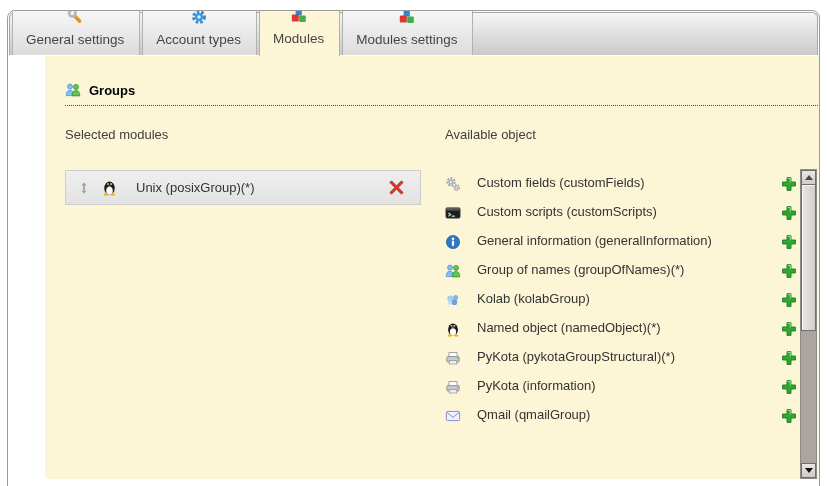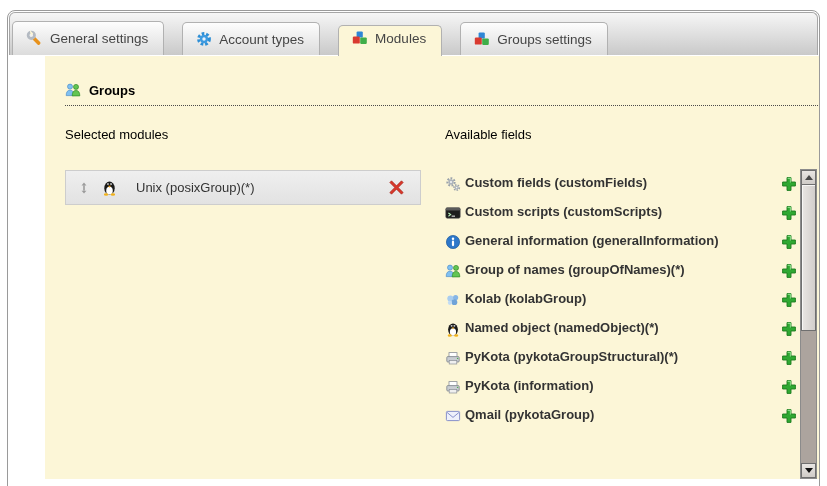--- a/index.html
+++ b/index.html
@@ -15,61 +15,61 @@
   }
   
   .tabbar{
     position:relative;margin:1px;height:43px;box-sizing:border-box;
     background:linear-gradient(#f6f6f6,#c9c9c9);
     border:1px solid #a6a6a6;border-bottom:none;border-radius:6px 6px 0 0;
     display:flex;align-items:flex-end;padding:0 0 0 2px;
   }
   .tab{
     display:flex;align-items:center;gap:7px;
-    padding:8px 15px 8px 13px;margin-right:18px;
+    padding:8px 15px 8px 13px;margin-right:2px;
     border:1px solid #b1b1b1;border-bottom:none;border-radius:5px 5px 0 0;
     background:linear-gradient(#fdfdfd,#dcdcdc);
-    color:#454545;font-size:13.5px;cursor:pointer;white-space:nowrap;
+    color:#454545;font-size:13.5px;cursor:pointer;white-space:nowrap;flex-direction:column;
   }
   .tab.active{
     background:#fcf6d7;padding-top:4px;padding-bottom:10px;margin-bottom:-1px;
     position:relative;z-index:3;
   }
   .tab .icon svg{display:block}
   
   .panel{
     position:relative;width:100%;height:423px;background:#fcf6d7;margin-left:37px;
   }
   .groups-header{
     position:absolute;left:20px;right:18px;top:26px;
     display:flex;align-items:center;gap:8px;
     padding-bottom:7px;border-bottom:1px dotted #4a4a4a;
     font-weight:bold;color:#000;
   }
-  .col-heading{position:absolute;top:71px;color:#000000;}
+  .col-heading{position:absolute;top:71px;color:#404040;}
   .col-heading.sel{left:20px;}
   .col-heading.avail{left:400px;}
   
   .sel-row{
     position:absolute;left:20px;top:114px;width:356px;height:35px;
     box-sizing:border-box;border:1px solid #cdcdcd;
     background:linear-gradient(#efefef,#e2e2e2);
     display:flex;align-items:center;padding:0 11px;
   }
   .sel-row .drag{margin-right:10px;cursor:grab;}
   .sel-row .modicon{margin-right:18px;}
   .sel-row .lbl{flex:1;color:#333;}
   .sel-row .del{cursor:pointer;margin-right:4px;}
   
   .avail-list{
     position:absolute;left:400px;top:113px;width:352px;
     display:flex;flex-direction:column;
   }
   .avail-row{
-    min-height:29px;display:flex;align-items:center;gap:4px;font-weight:bold;
+    min-height:29px;display:flex;align-items:center;gap:16px;
   }
   .avail-row .lbl{max-width:272px;color:#333;line-height:1.15;}
   .avail-row .add{margin-left:auto;cursor:pointer;}
   .icon{display:inline-flex;align-items:center;justify-content:center;}
   .icon svg{display:block;}
   
   .scrollbar{
     position:absolute;left:755px;top:113px;width:17px;height:310px;
     box-sizing:border-box;background:#aca49e;border:1px solid #8b8b8b;
   }
@@ -223,37 +223,37 @@
           </svg>
         </span>
       <span>Modules</span>
     </div>
     <div class="tab">
       <span class="icon">
           <svg width="16" height="16">
             <use href="#i-blocks"></use>
           </svg>
         </span>
-      <span>Groups settings</span>
+      <span>Modules settings</span>
     </div>
   </div>
 
   <div class="panel">
 
     <div class="groups-header">
       <span class="icon">
           <svg width="16" height="16">
             <use href="#i-groups"></use>
           </svg>
         </span>
       <span>Groups</span>
     </div>
 
     <div class="col-heading sel">Selected modules</div>
-    <div class="col-heading avail">Available fields</div>
+    <div class="col-heading avail">Available object</div>
 
     <div class="sel-row">
       <span class="icon drag">
           <svg width="14" height="14">
             <use href="#i-updown"></use>
           </svg>
         </span>
       <span class="icon modicon">
           <svg width="17" height="17">
             <use href="#i-tux"></use>
@@ -371,21 +371,21 @@
               <use href="#i-plus"></use>
             </svg>
           </span>
       </div>
       <div class="avail-row">
         <span class="icon">
             <svg width="16" height="16">
               <use href="#i-envelope"></use>
             </svg>
           </span>
-        <span class="lbl">Qmail (pykotaGroup)</span>
+        <span class="lbl">Qmail (qmailGroup)</span>
         <span class="icon add">
             <svg width="16" height="16">
               <use href="#i-plus"></use>
             </svg>
           </span>
       </div>
     </div>
 
     <div class="scrollbar">
       <div class="sb-btn up">

